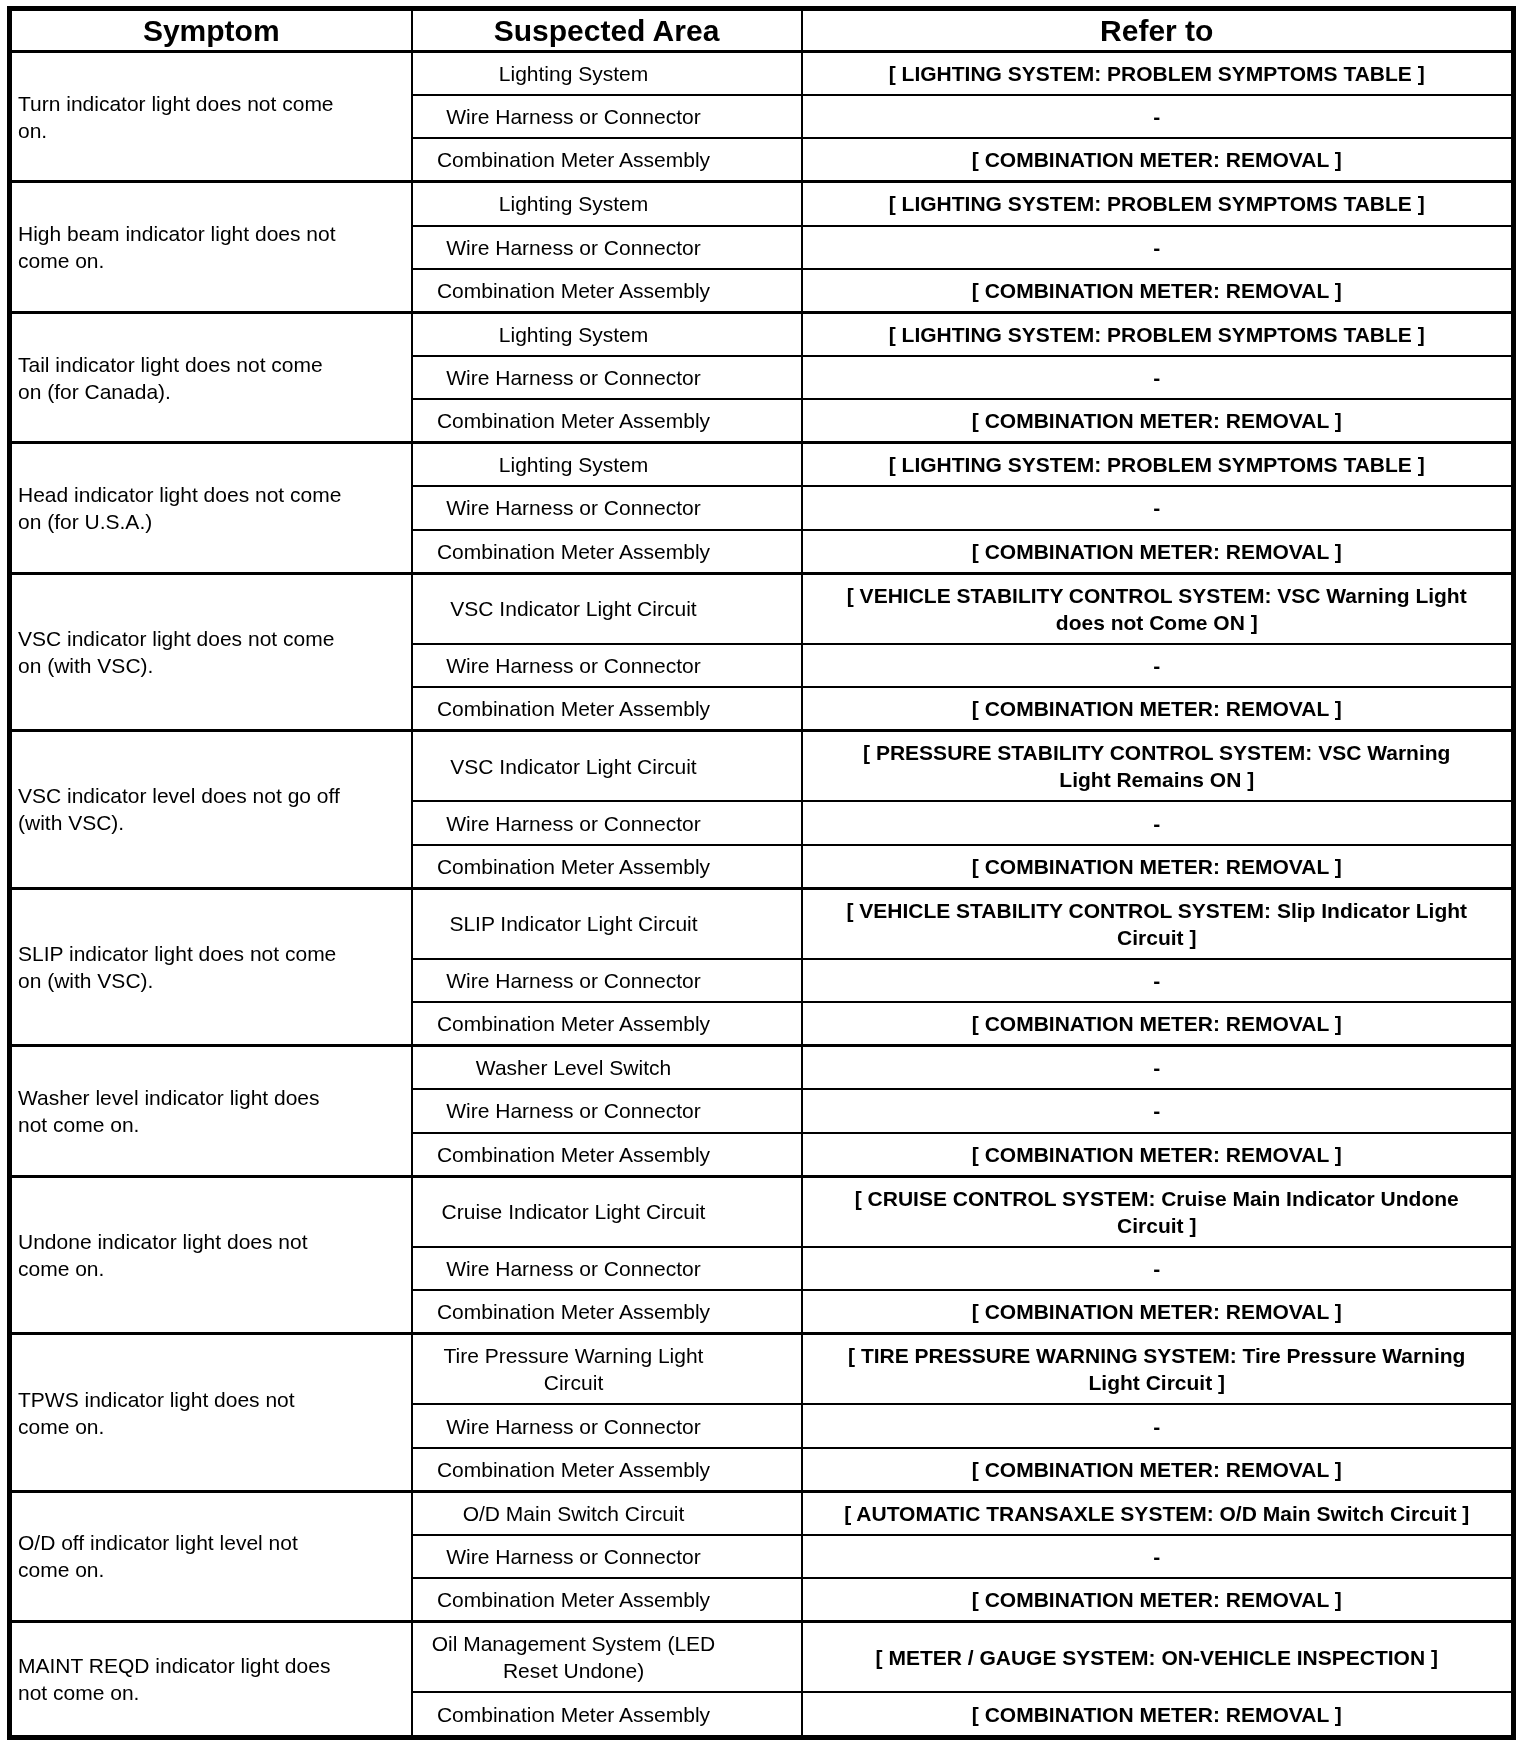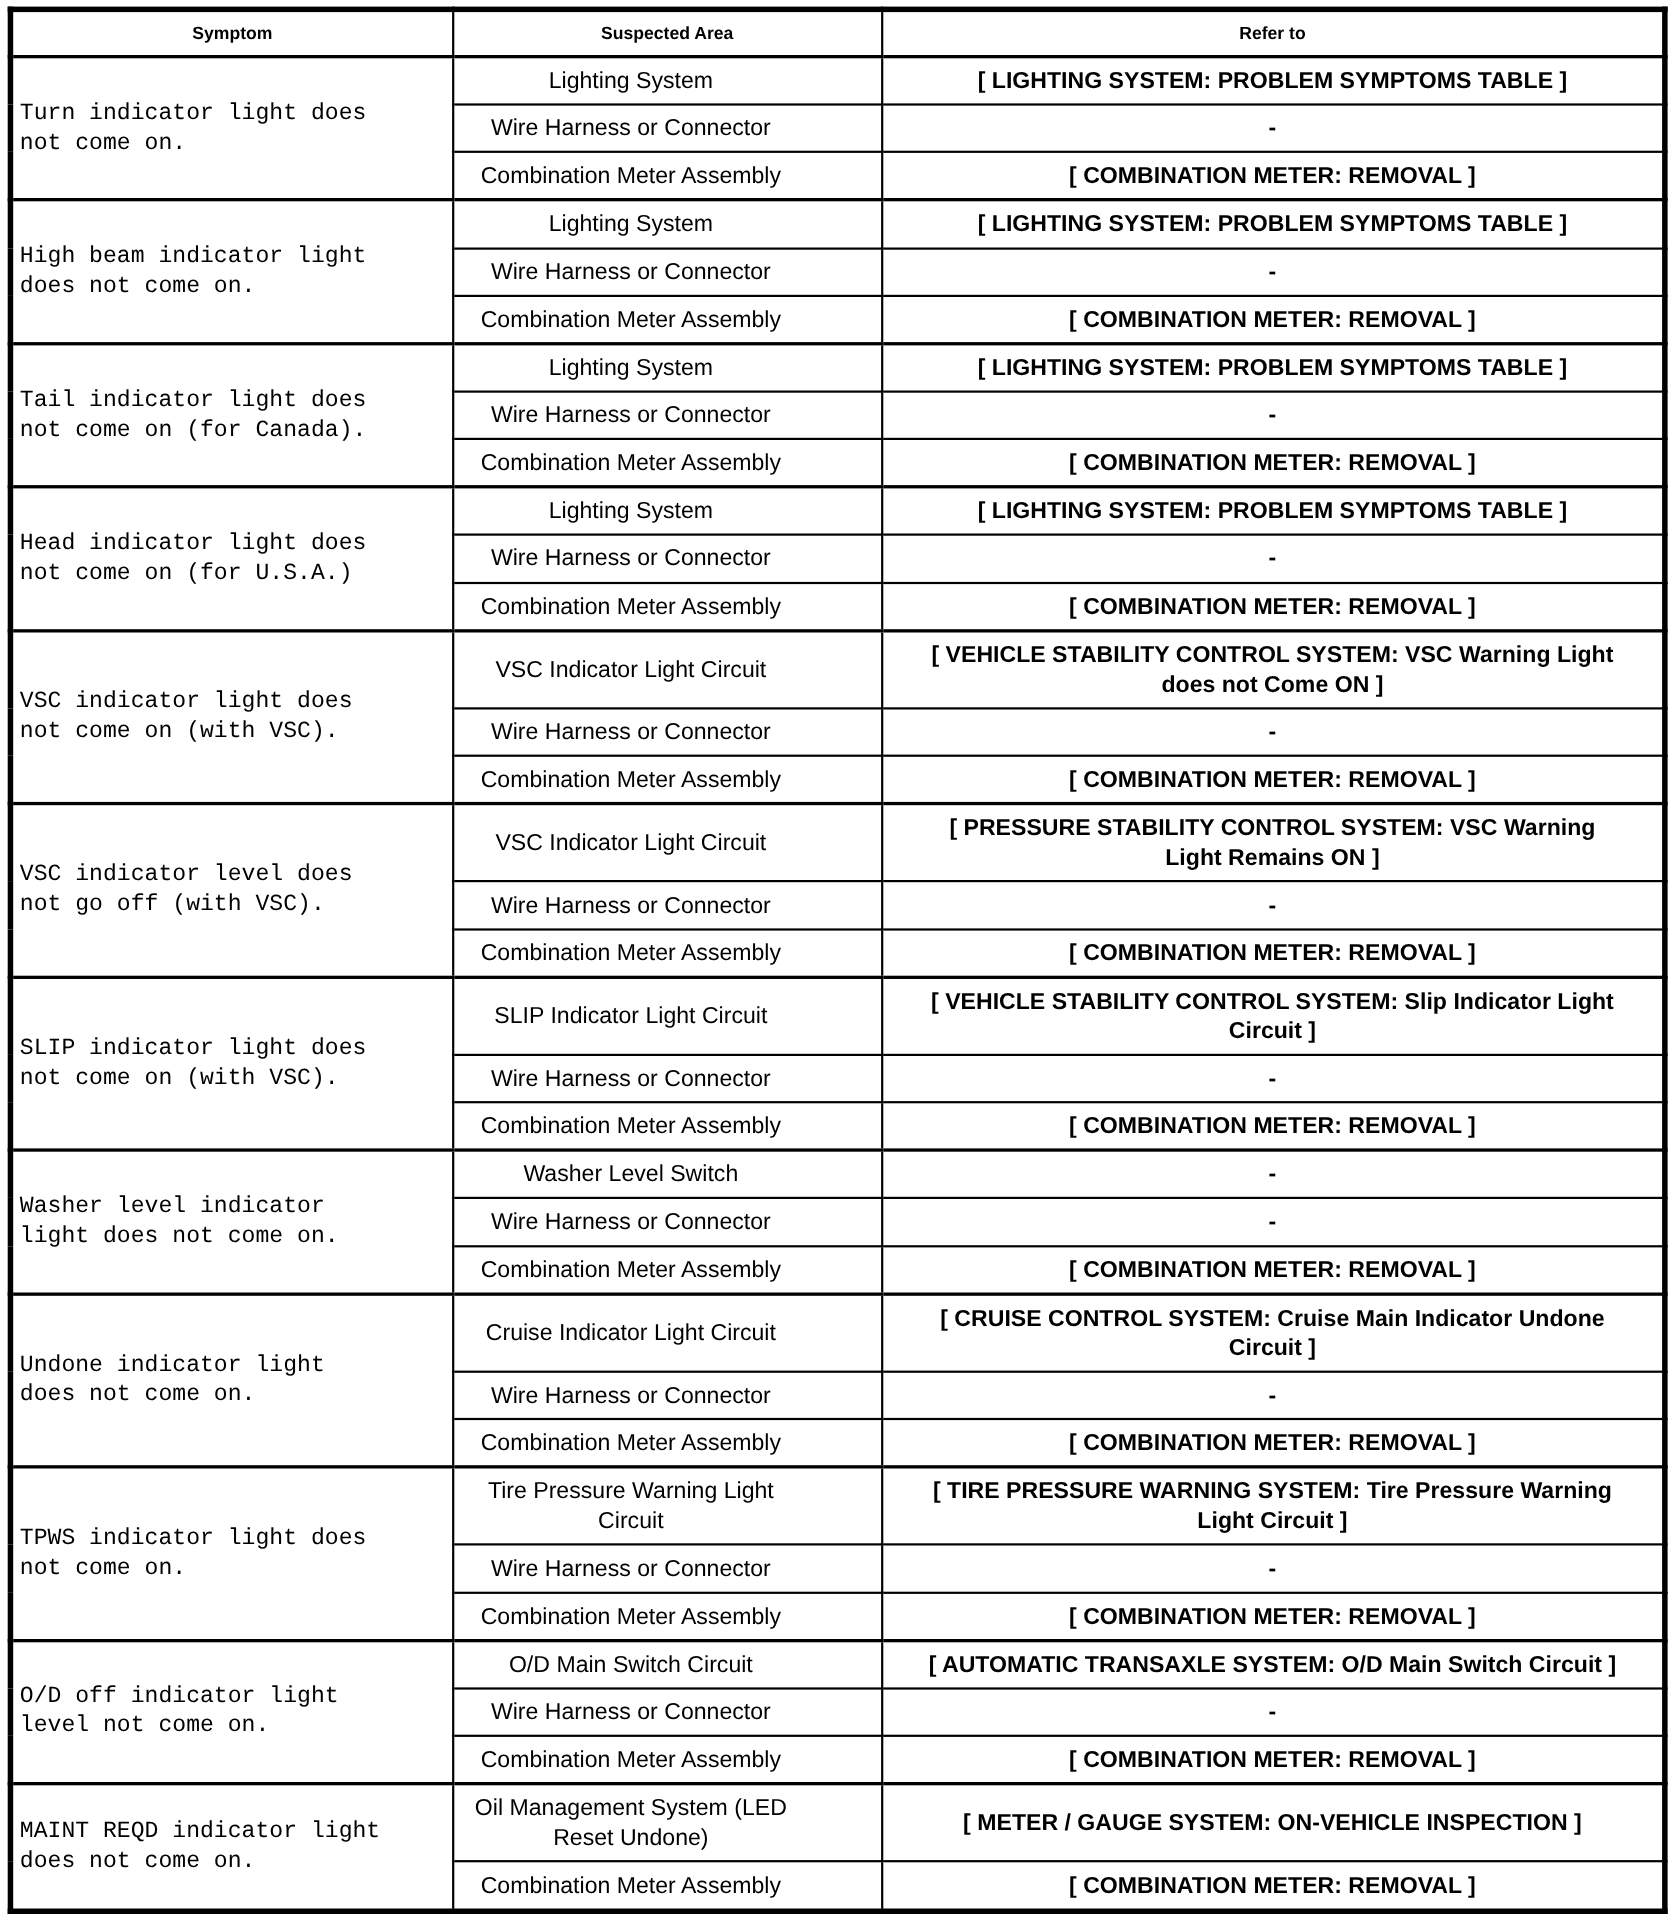--- a/index.html
+++ b/index.html
@@ -28,35 +28,34 @@
   col.c3 { width: 712px; }
   th, td {
     border: 2px solid #000000;
     font-size: 21px;
     line-height: 27px;
     vertical-align: middle;
     background: #ffffff;
     word-spacing: normal;
   }
   thead th {
-    font-size: 16px;
+    font-size: 30px;
     font-weight: bold;
     text-align: center;
     padding: 5px 6px;
     border-bottom: 3px solid #000000;
     height: 29px;
   }
   tr.group-start td {
     border-top: 3px solid #000000;
   }
   td.symptom {
     text-align: left;
     padding: 7px 64px 7px 6px;
     font-weight: normal;
-    font-family: Liberation Mono, monospace;
   }
   td.area {
     text-align: center;
     padding: 7px 72px 7px 6px;
     font-weight: normal;
   }
   td.refer {
     text-align: center;
     font-weight: bold;
     padding: 7px 34px;

